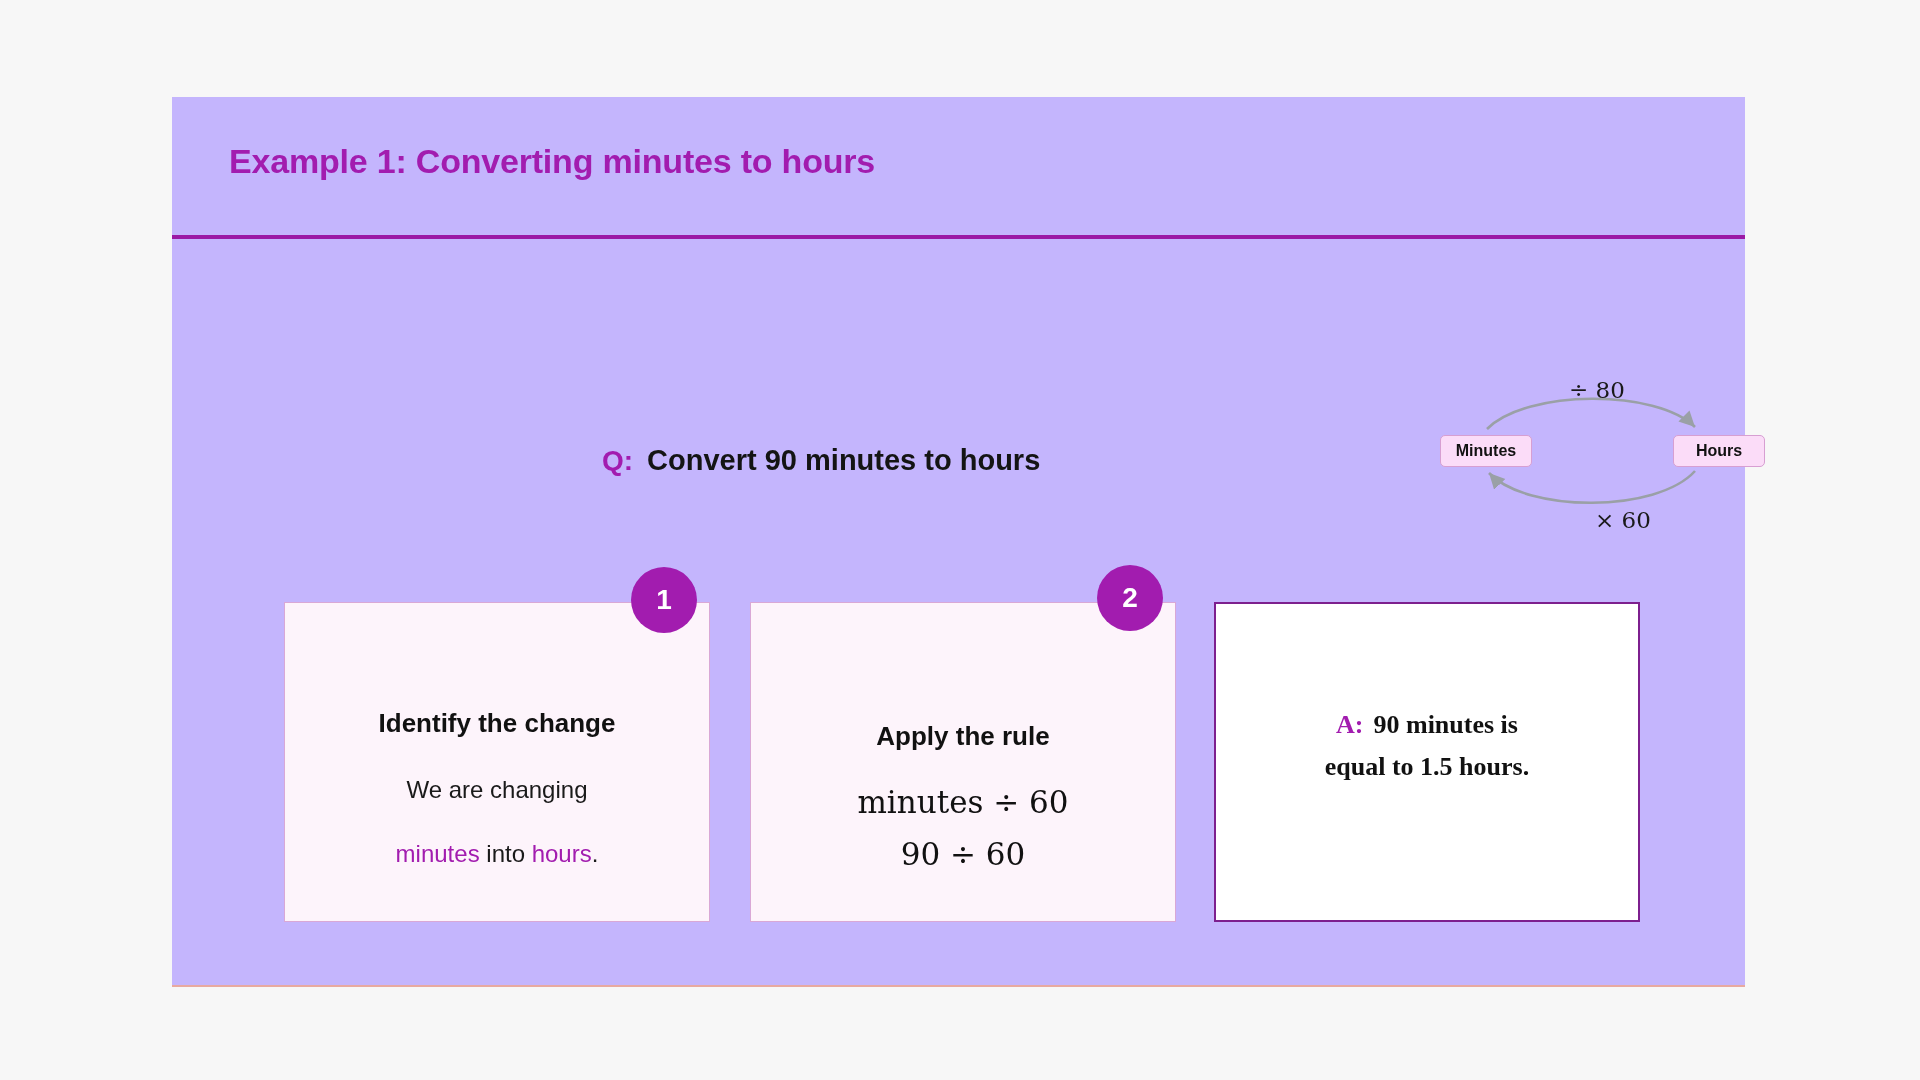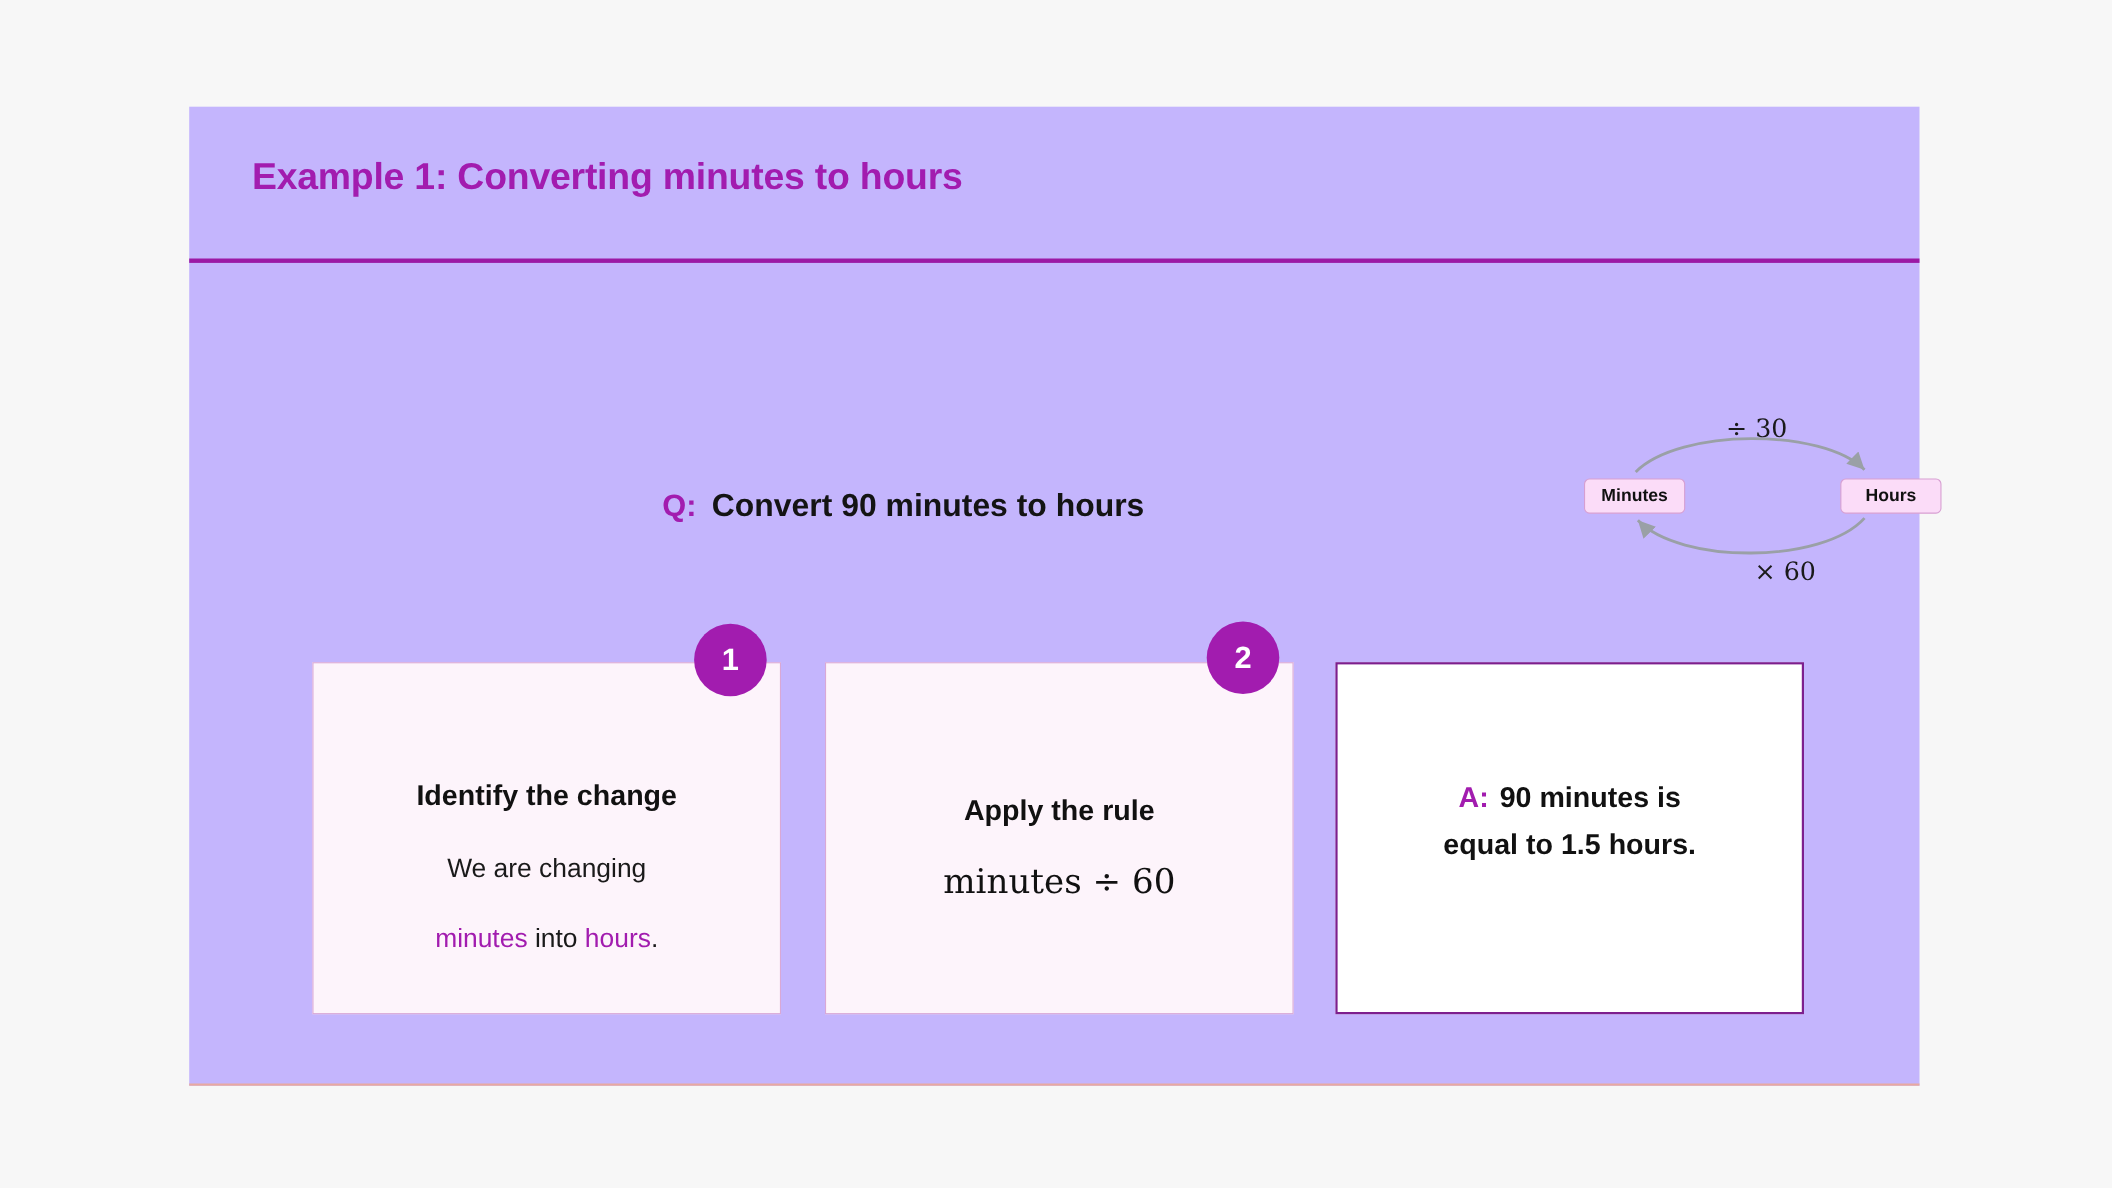--- a/index.html
+++ b/index.html
@@ -101,21 +101,21 @@
   .card-soft {
     background: #fdf4fb;
     border: 1px solid #d9a8d6;
   }
   .card-answer {
     background: #ffffff;
     border: 2px solid #7d1f8e;
   }
   .card1 { left: 112px; top: 505px; width: 426px; height: 320px; }
   .card2 { left: 578px; top: 505px; width: 426px; height: 320px; }
-  .card3 { left: 1042px; top: 505px; width: 426px; height: 320px; }
+  .card3 { left: 1042px; top: 505px; width: 426px; height: 320px; font-family: Liberation Serif, serif; }
 
   .step-badge {
     position: absolute;
     width: 66px;
     height: 66px;
     border-radius: 50%;
     background: #a21caf;
     color: #ffffff;
     font-size: 28px;
     font-weight: bold;
@@ -200,37 +200,38 @@
         </marker>
         <marker id="arrowL" markerWidth="9" markerHeight="9" refX="6" refY="3" orient="auto">
           <path d="M0,0 L6,3 L0,6 z" fill="#9aa0a6"></path>
         </marker>
       </defs>
       <path d="M70,62 C110,22 240,22 278,60" fill="none" stroke="#9aa0a6" stroke-width="2.6" marker-end="url(#arrowR)"></path>
       <path d="M278,104 C240,146 110,146 72,106" fill="none" stroke="#9aa0a6" stroke-width="2.6" marker-end="url(#arrowL)"></path>
     </svg>
     <div class="conv-pill pill-left">Minutes</div>
     <div class="conv-pill pill-right">Hours</div>
-    <div class="conv-op op-top">÷ 30</div>
+    <div class="conv-op op-top">÷ 80</div>
     <div class="conv-op op-bottom">× 60</div>
   </div>
 
   <div class="step-badge badge1">1</div>
   <div class="card card-soft card1">
     <div class="card-heading c1-heading">Identify the change</div>
     <div class="card-body c1-line1">We are changing</div>
     <div class="card-body c1-line2">
       <span class="kw">minutes</span><span> into </span><span class="kw">hours</span><span>.</span>
     </div>
   </div>
 
   <div class="step-badge badge2">2</div>
   <div class="card card-soft card2">
     <div class="card-heading c2-heading">Apply the rule</div>
     <div class="math c2-math1">minutes ÷ 60</div>
+    <div class="math c2-math2">90 ÷ 60</div>
   </div>
 
   <div class="card card-answer card3">
     <div class="answer-row">
       <span class="a-label">A:</span><span>90 minutes is</span><br>
       <span>equal to 1.5 hours.</span>
     </div>
   </div>
 
 </div>

